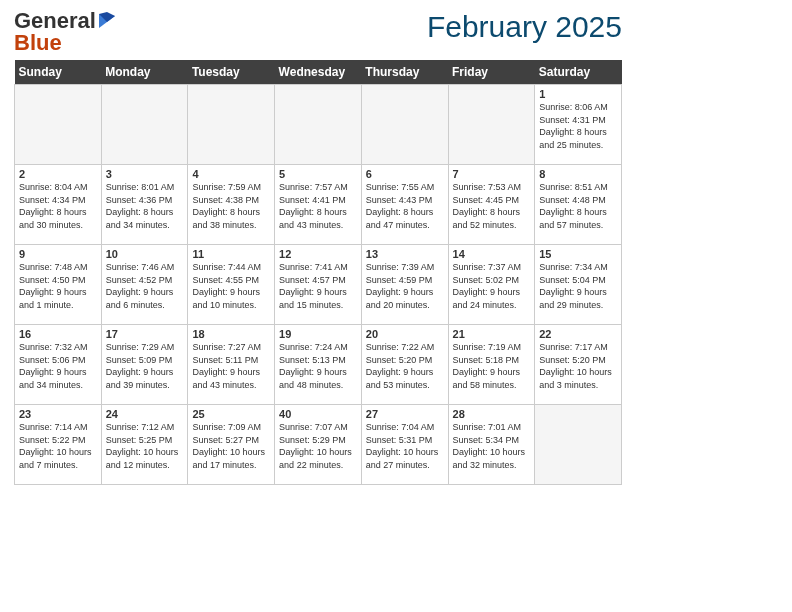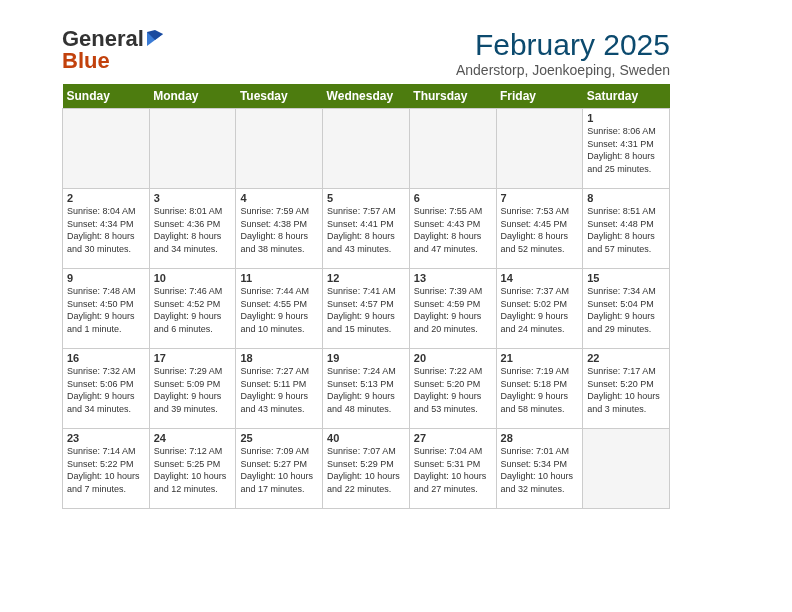--- a/index.html
+++ b/index.html
@@ -5,22 +5,21 @@
     * { box-sizing: border-box; margin: 0; padding: 0; }
     body {
       font-family: Arial, sans-serif;
       background: #fff;
       width: 792px;
       height: 612px;
       overflow: hidden;
     }
     .container {
       width: 636px;
-      padding: 28px 14px 6px 14px;
-      margin-left: 48px;
+      padding: 10px 14px 6px 14px;
     }
     .header {
       display: flex;
       justify-content: space-between;
       align-items: flex-start;
       margin-bottom: 6px;
     }
     .logo {
       display: flex;
       align-items: center;
@@ -48,21 +47,21 @@
     .subtitle {
       font-size: 14px;
       color: #555;
     }
     table {
       width: 100%;
       border-collapse: collapse;
       table-layout: fixed;
     }
     th {
-      background-color: #4d7c0f;
+      background-color: #404040;
       color: #fff;
       font-size: 12px;
       font-weight: bold;
       padding: 5px 4px;
       text-align: left;
     }
     td {
       border: 1px solid #ccc;
       vertical-align: top;
       padding: 3px 4px;
@@ -98,21 +97,20 @@
           <svg class="logo-icon" viewBox="0 0 18 18">
             <polygon points="2,2 2,16 10,10 18,4" fill="#3a7bd5"></polygon>
             <polygon points="2,2 10,10 18,4 10,0" fill="#1a4a9f"></polygon>
           </svg>
         </div>
         <span class="logo-text logo-blue">Blue</span>
       </div>
     </div>
     <div class="title-block">
       <div class="month-title">February 2025</div>
-      <div class="subtitle">Anderstorp, Joenkoeping, Sweden</div>
     </div>
   </div>
 
   <table>
     <thead>
       <tr>
         <th>Sunday</th>
         <th>Monday</th>
         <th>Tuesday</th>
         <th>Wednesday</th>

